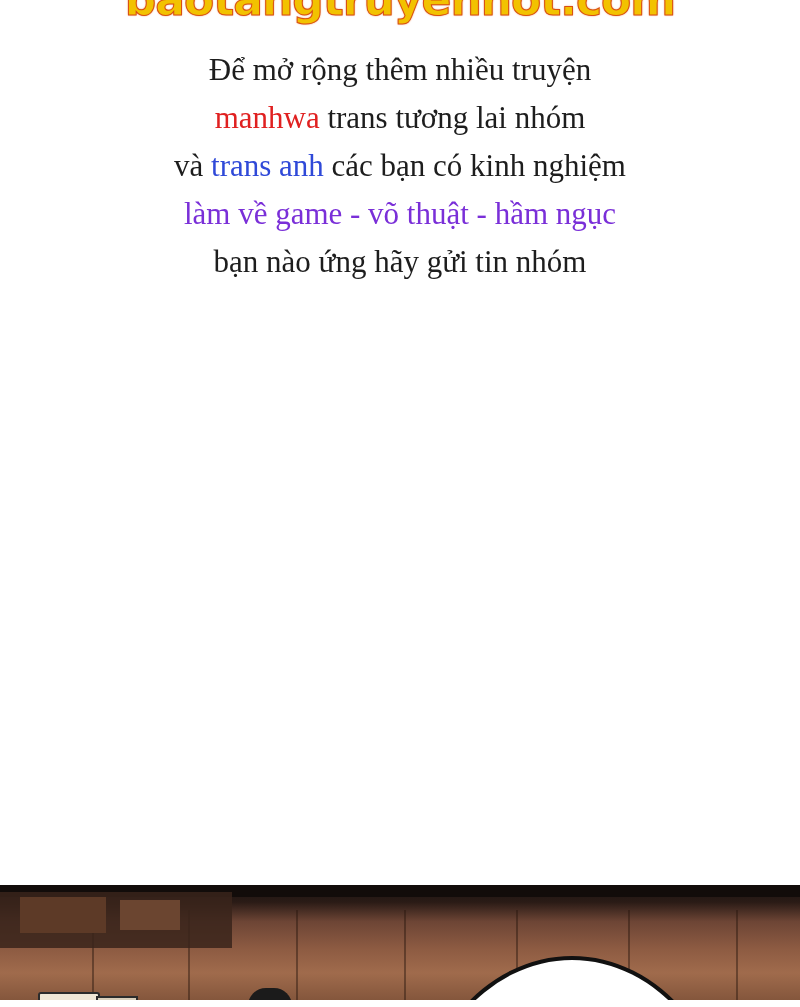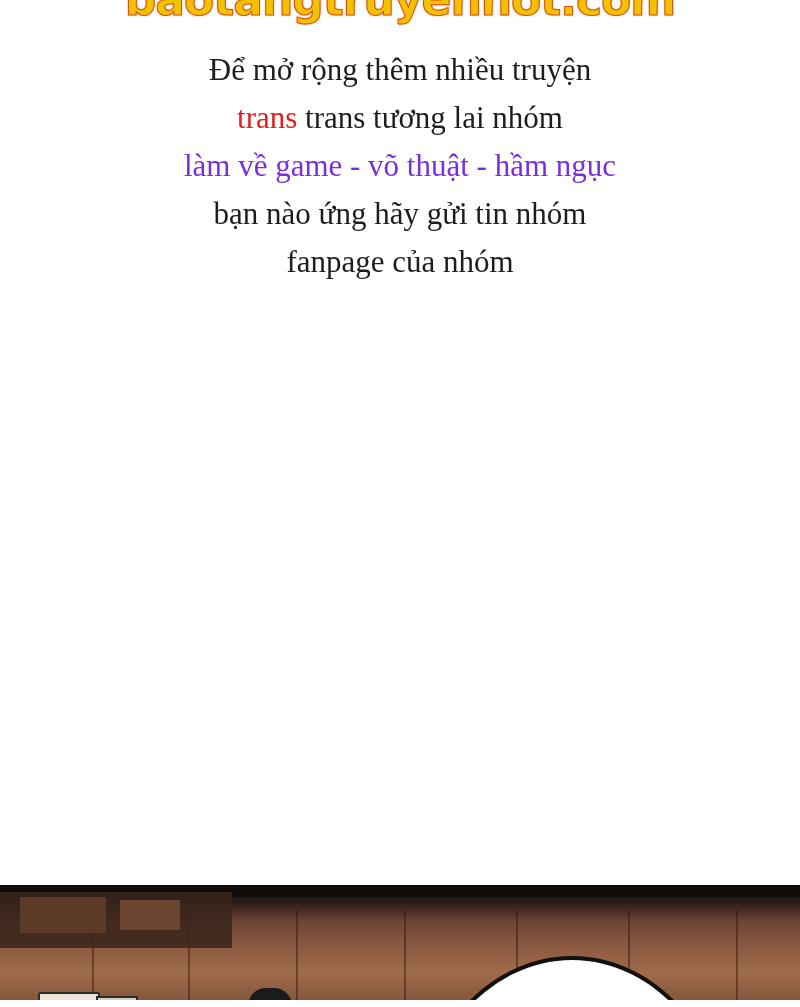--- a/index.html
+++ b/index.html
@@ -177,24 +177,24 @@
 <body>
 
 <div class="page">
 
   <div class="watermark-band">
     <div class="watermark-text">baotangtruyenhot.com</div>
   </div>
 
   <div class="announcement" id="announcement">
       <span class="line"><span class="c-dark">Để mở rộng thêm nhiều truyện</span></span>
-      <span class="line"><span class="c-red">trans</span><span class="c-dark"> trans tương lai nhóm</span></span>
+      <span class="line"><span class="c-red">manhwa</span><span class="c-dark"> trans tương lai nhóm</span></span>
+      <span class="line"><span class="c-dark">và </span><span class="c-blue">trans anh</span><span class="c-dark"> các bạn có kinh nghiệm</span></span>
       <span class="line"><span class="c-purple">làm về game - võ thuật - hầm ngục</span></span>
       <span class="line"><span class="c-dark">bạn nào ứng hãy gửi tin nhóm</span></span>
-      <span class="line"><span class="c-dark">fanpage của nhóm</span></span>
     </div>
 
   <div class="panel">
 
     <div class="floor"></div>
     <div class="floor-dark-top"></div>
 
     <div class="floor-plank" style="left:92px;"></div>
     <div class="floor-plank" style="left:188px;"></div>
     <div class="floor-plank" style="left:296px;"></div>

